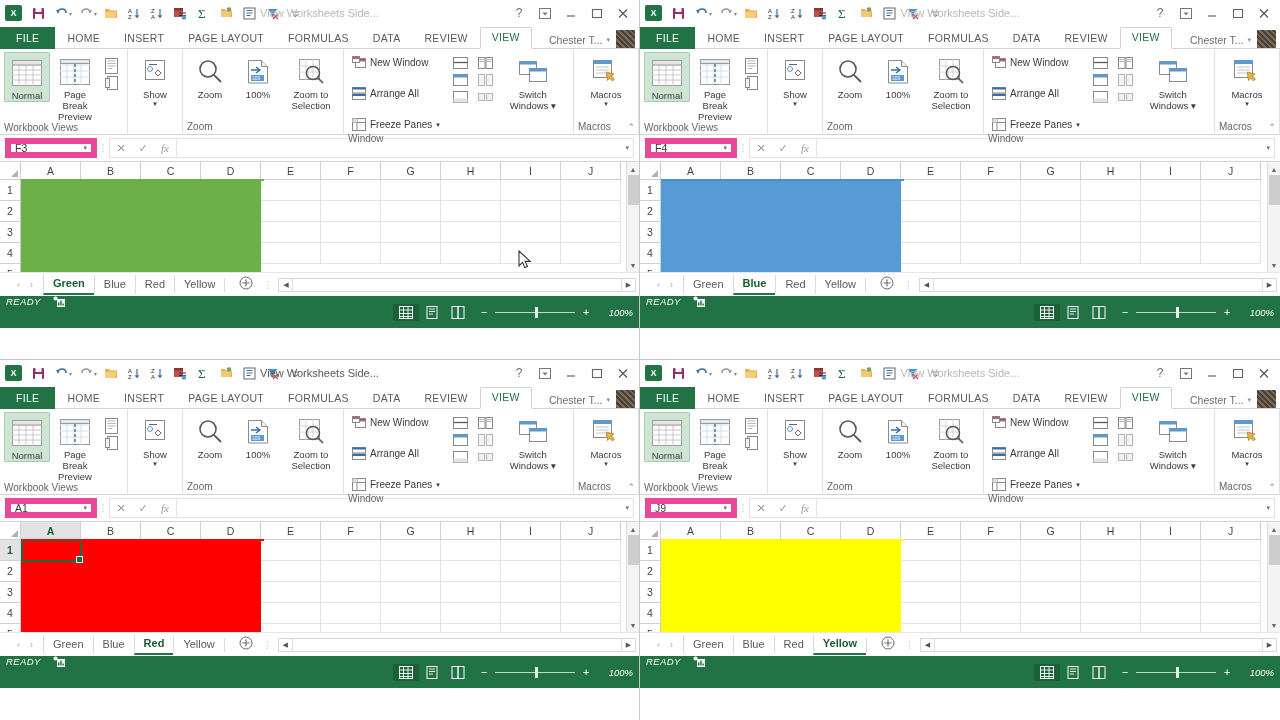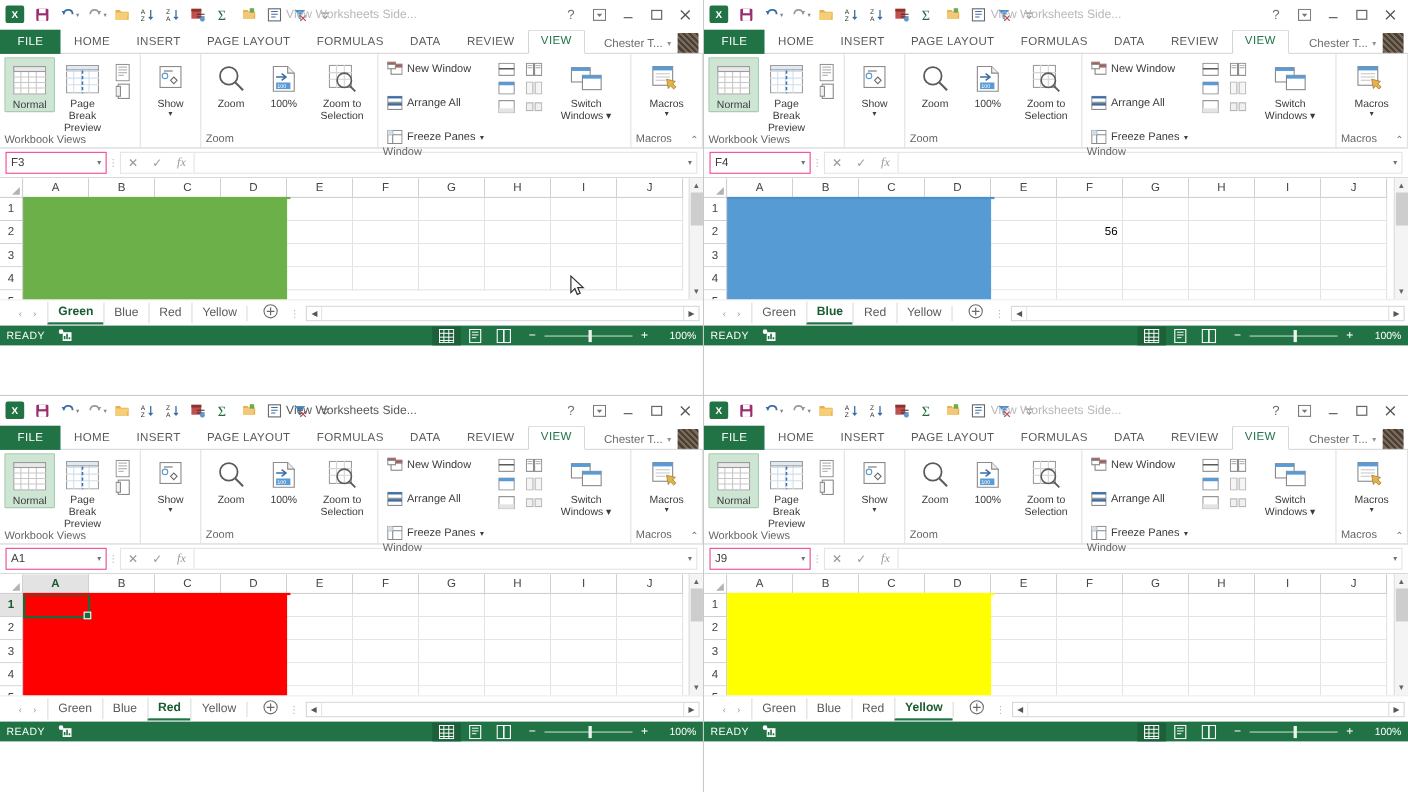--- a/index.html
+++ b/index.html
@@ -79,21 +79,21 @@
   .smallbtn .gl { width: 15px; height: 15px; display: inline-flex;
                   align-items: center; justify-content: center; }
   .iconcol { display: flex; flex-direction: column; gap: 2px; padding: 3px 2px 0 2px; }
   .iconcol .gl { width: 19px; height: 15px; display:flex; align-items:center;
                  justify-content:center; }
   .collapse { position: absolute; right: 4px; bottom: 2px; font-size: 9px; color: #777; }
 
   
   .fbar { height: 27px; display: flex; align-items: center; gap: 0;
           padding: 3px 5px; background: #fff; border-bottom: 1px solid #d4d4d4; }
-  .namebox { width: 92px; height: 20px; border: 1px solid #ec4899; background: #fff;
+  .namebox { width: 92px; height: 20px; border: 6px solid #ec4899; background: #fff;
              display: flex; align-items: center; padding: 0 4px; font-size: 10.5px;
              color: #3b3b3b; }
   .namebox .nb-caret { margin-left: auto; font-size: 7px; color: #707070; }
   .fbdots { width: 12px; text-align: center; color: #b5b5b5; font-size: 9px;
             letter-spacing: 0; line-height: 8px; }
   .fbbtns { display: flex; align-items: center; gap: 0; border: 1px solid #e4e4e4;
             border-right: none; height: 20px; background:#fff; }
   .fbbtn { width: 22px; height: 18px; display: inline-flex; align-items: center;
            justify-content: center; font-size: 11px; color: #9a9a9a; }
   .fbinput { flex: 1; height: 20px; border: 1px solid #e4e4e4; background: #fff;
@@ -155,22 +155,22 @@
   .tabdots { color: #b5b5b5; font-size: 9px; line-height: 8px; margin: 0 6px; }
   .hscroll { flex: 1; height: 14px; display: flex; align-items: center;
              border: 1px solid #d8d8d8; background: #fff; }
   .hsbtn { width: 14px; height: 12px; font-size: 7px; color: #555;
            display: flex; align-items: center; justify-content: center;
            border-right: 1px solid #e0e0e0; }
   .hsbtn.r { border-right: none; border-left: 1px solid #e0e0e0; }
   .hstrack { flex: 1; height: 12px; background: #fff; }
 
   
-  .statusbar { height: 18px; background: #217346; color: #fff; display: flex;
-               align-items: center; padding: 0 6px; font-size: 9.5px; }
+  .statusbar { height: 32px; background: #217346; color: #fff; display: flex;
+               padding: 0 6px; font-size: 9.5px; font-style: italic; }
   .st-ready { letter-spacing: .4px; }
   .st-icon { margin-left: 12px; display: inline-flex; }
   .st-right { margin-left: auto; display: flex; align-items: center; gap: 0; }
   .viewbtn { width: 26px; height: 17px; display: inline-flex; align-items: center;
              justify-content: center; }
   .viewbtn.on { background: #1b6038; }
   .zoomctl { display: flex; align-items: center; gap: 0; margin-left: 6px; }
   .zm { width: 14px; text-align: center; font-size: 11px; }
   .ztrack { width: 88px; height: 17px; position: relative; display: flex;
             align-items: center; }
@@ -1108,32 +1108,20 @@
                 <div class="cell"></div>
                 <div class="cell"></div>
                 <div class="cell"></div>
               </div>
               <div class="crow">
                 <div class="cell"></div>
                 <div class="cell"></div>
                 <div class="cell"></div>
                 <div class="cell"></div>
                 <div class="cell"></div>
-                <div class="cell">56</div>
-                <div class="cell"></div>
-                <div class="cell"></div>
-                <div class="cell"></div>
-                <div class="cell"></div>
-              </div>
-              <div class="crow">
-                <div class="cell"></div>
-                <div class="cell"></div>
-                <div class="cell"></div>
-                <div class="cell"></div>
-                <div class="cell"></div>
                 <div class="cell"></div>
                 <div class="cell"></div>
                 <div class="cell"></div>
                 <div class="cell"></div>
                 <div class="cell"></div>
               </div>
               <div class="crow">
                 <div class="cell"></div>
                 <div class="cell"></div>
                 <div class="cell"></div>

